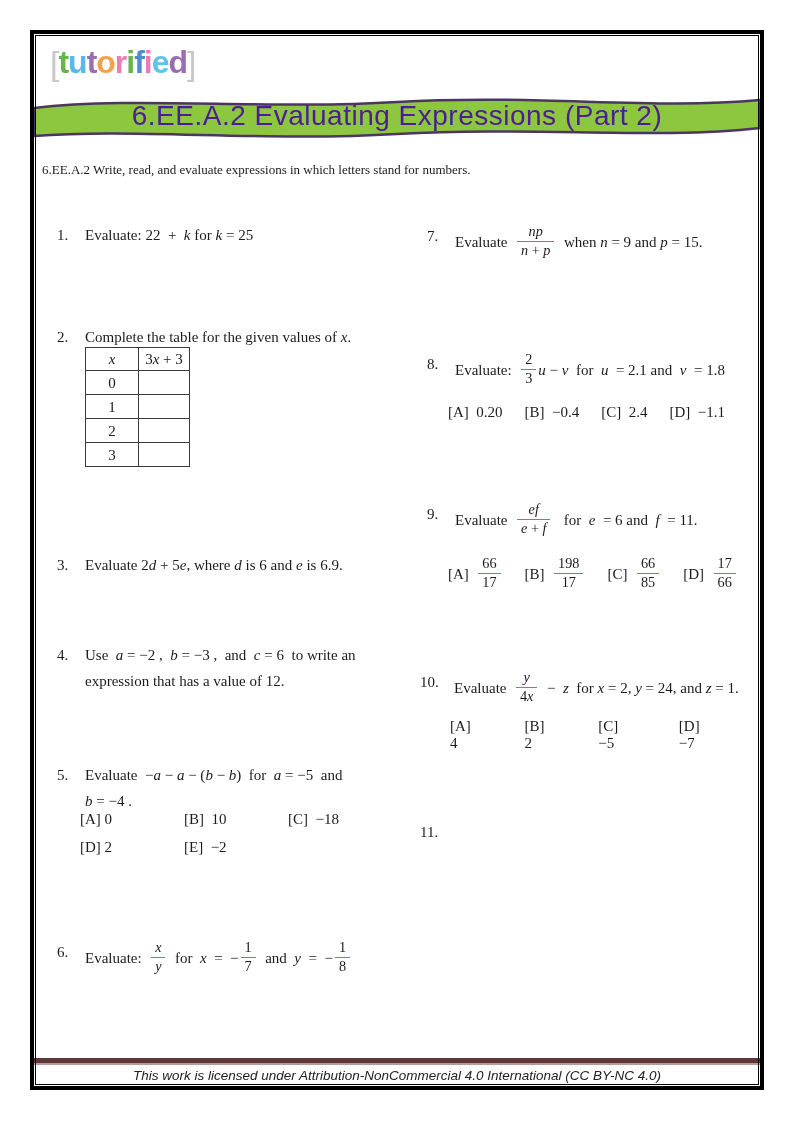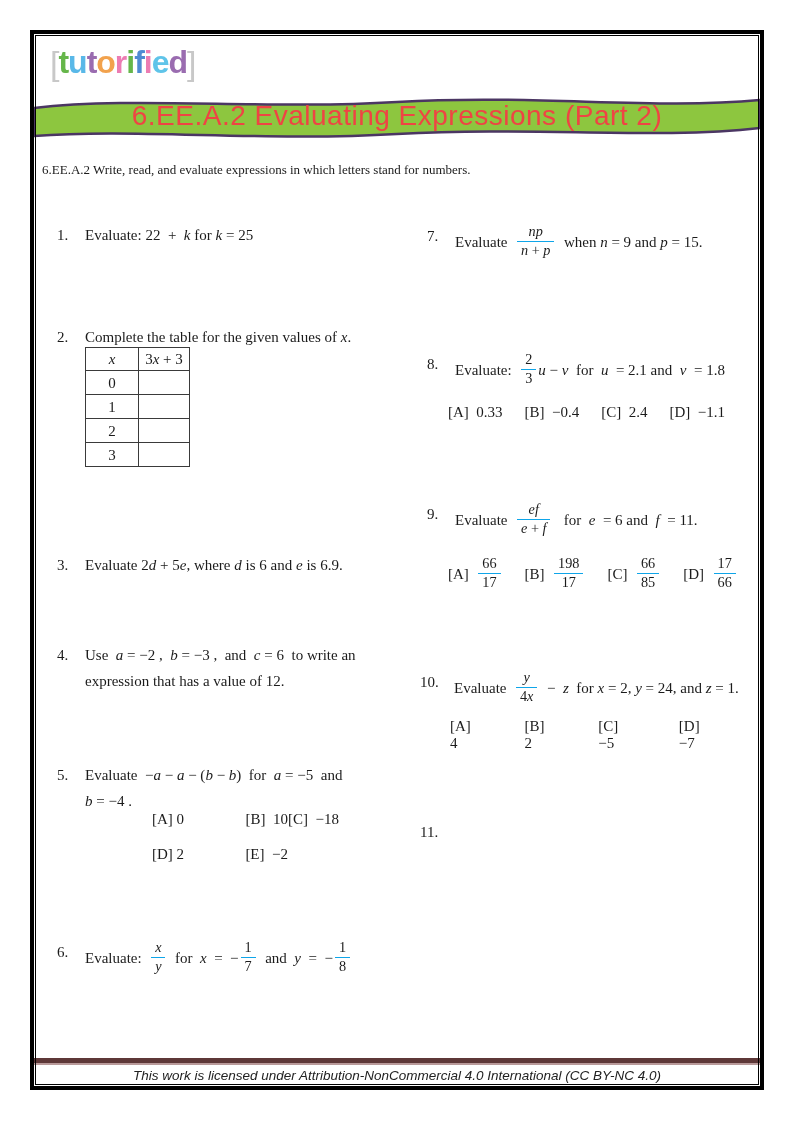--- a/index.html
+++ b/index.html
@@ -7,41 +7,41 @@
   .page{position:absolute;left:30px;top:30px;width:726px;height:1052px;background:#fff;border:4px solid #000;}
   .page-inner{position:absolute;inset:1px;border:1px solid #000;pointer-events:none;}
 
   
   .logo{position:absolute;left:16px;top:10px;font-family:"Liberation Sans",sans-serif;font-weight:bold;font-size:32px;letter-spacing:-1px;white-space:nowrap;}
   .logo .bracket{color:#c8c8c8;font-weight:normal;font-size:34px;vertical-align:-2px;}
   .banner{position:absolute;left:0;top:56px;width:726px;height:56px;}
   .banner svg{position:absolute;left:0;top:0;}
   .wave-band{fill:var(--green);stroke:var(--wave);stroke-width:2.5;}
   .banner-title{position:absolute;left:0;top:0;width:100%;height:52px;display:flex;align-items:center;justify-content:center;
-    font-family:"Liberation Sans",sans-serif;font-size:28px;color:#ef4444;letter-spacing:0.5px;}
+    font-family:"Liberation Sans",sans-serif;font-size:28px;color:#4c1d95;letter-spacing:0.5px;}
   .standard{position:absolute;left:8px;top:128px;font-size:13px;}
 
   
   .q{position:absolute;display:flex;font-size:15px;line-height:20px;}
   .qnum{width:28px;flex:0 0 auto;}
   .q.r2 .qnum{width:34px;}
   .qbody{white-space:pre-wrap;}
   .qbody i, .opt i, .xtable i{font-family:"Liberation Serif",serif;}
   .qline{white-space:pre-wrap;margin-bottom:6px;}
   sup{font-size:0.7em;line-height:0;}
 
   .frac{display:inline-block;vertical-align:middle;text-align:center;line-height:1.1;font-size:0.95em;margin:0 2px;position:relative;top:-2px;}
   .frac .num{display:block;padding:0 4px 1px;border-bottom:1px solid #0ea5e9;}
   .frac .den{display:block;padding:1px 4px 0;}
 
   .opts{position:absolute;display:flex;font-size:15px;align-items:center;}
   .opt{white-space:pre-wrap;}
   .opts.gap-md .opt{margin-right:22px;}
   .opts.gap-lg .opt{margin-right:46px;}
-  .opts.grid{display:grid;grid-template-columns:104px 104px auto;row-gap:18px;text-align:right;}
+  .opts.grid{display:grid;grid-template-columns:104px 104px auto;row-gap:11px;}
 
   .xtable{border-collapse:collapse;font-size:15px;margin:0;}
   .xtable th,.xtable td{border:1px solid #3a3a3a;text-align:center;padding:0;font-weight:normal;}
   .xtable th{width:52px;height:22px;}
   .xtable th+th{width:50px;}
   .xtable td{height:23px;}
 
   
   .footer-bar{position:absolute;left:0;top:1024px;width:726px;height:5px;background:var(--maroon);}
   .footer-bar-light{position:absolute;left:0;top:1029px;width:726px;height:2px;background:var(--maroon-light);}
@@ -138,21 +138,21 @@
   <div class="q" style="left:393px;top:192px">
     <span class="qnum">7.</span>
     <div class="qbody">Evaluate  <span class="frac"><span class="num"><i>np</i></span><span class="den"><i>n</i> + <i>p</i></span></span>  when <i>n</i> = 9 and <i>p</i> = 15.</div>
   </div>
 
   <div class="q" style="left:393px;top:320px">
     <span class="qnum">8.</span>
     <div class="qbody">Evaluate:  <span class="frac"><span class="num">2</span><span class="den">3</span></span><i>u</i> − <i>v</i>  for  <i>u</i>  = 2.1 and  <i>v</i>  = 1.8</div>
   </div>
   <div class="opts gap-md" style="left:414px;top:370px">
-    <span class="opt">[A]  0.33</span>
+    <span class="opt">[A]  0.20</span>
     <span class="opt">[B]  −0.4</span>
     <span class="opt">[C]  2.4</span>
     <span class="opt">[D]  −1.1</span>
   </div>
 
   <div class="q" style="left:393px;top:470px">
     <span class="qnum">9.</span>
     <div class="qbody">Evaluate  <span class="frac"><span class="num"><i>ef</i></span><span class="den"><i>e</i> + <i>f</i></span></span>   for  <i>e</i>  = 6 and  <i>f</i>  = 11.</div>
   </div>
   <div class="opts gap-md" style="left:414px;top:524px">

